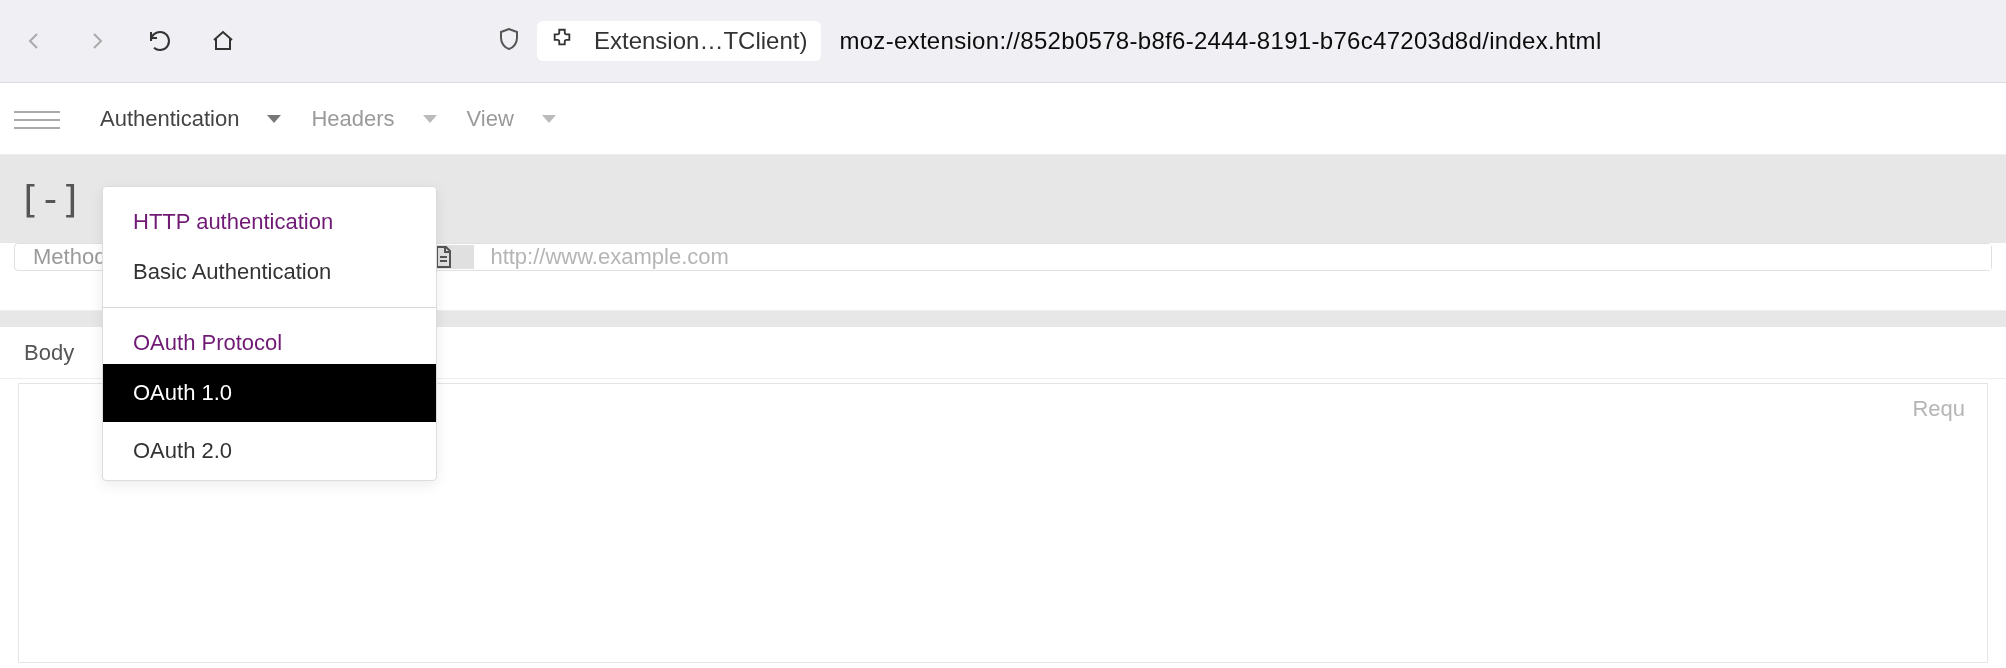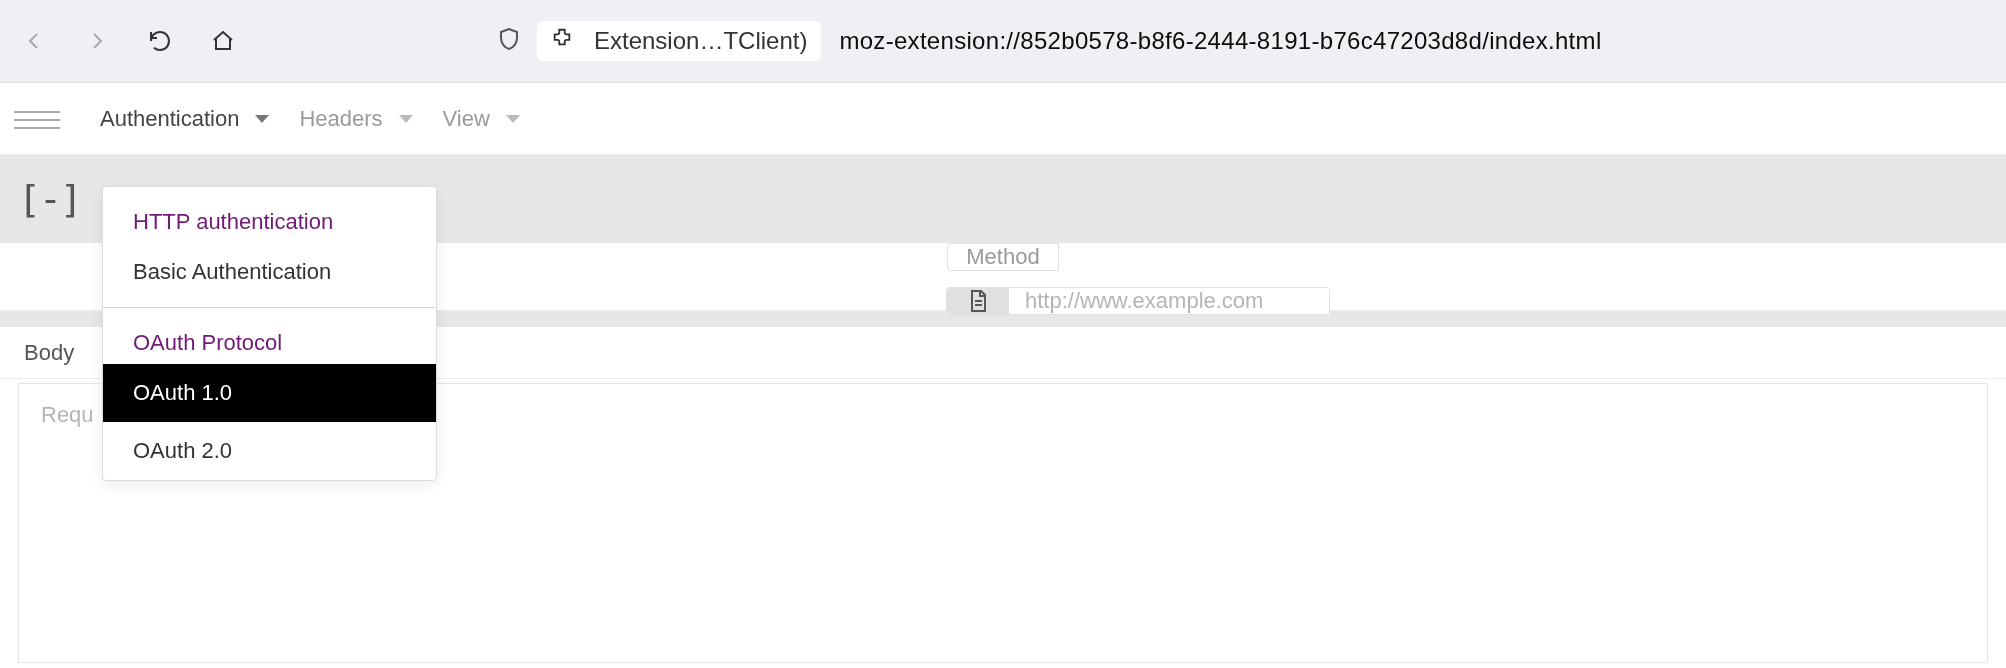--- a/index.html
+++ b/index.html
@@ -60,21 +60,21 @@
       padding: 0 14px;
       gap: 30px;
       border-bottom: 1px solid #eee;
     }
     .hamburger { display: flex; flex-direction: column; gap: 6px; margin-right: 10px; margin-top: 2px; }
     .hamburger span { display: block; width: 46px; height: 2px; background: #aaa; }
 
     .menu-item {
       display: flex;
       align-items: center;
-      gap: 16px;
+      gap: 28px;
       font-size: 22px;
       color: #444;
       cursor: pointer;
     }
     .menu-item.inactive { color: #9a9a9a; }
     .caret-dn {
       width: 0; height: 0;
       border-left: 7px solid transparent;
       border-right: 7px solid transparent;
       border-top: 8px solid #777;
@@ -93,27 +93,26 @@
       font-family: monospace;
       font-size: 38px;
       color: #555;
       font-weight: 400;
       letter-spacing: -2px;
     }
 
     
     .request-row {
       display: flex;
-      align-items: center;
+      align-items: flex-start;
       padding: 0 14px;
       gap: 16px;
       height: 68px;
       background: #fff;
       border-bottom: 1px solid #eee;
-      flex-direction: column;
     }
     .method-box {
       border: 1px solid #e0e0e0;
       border-radius: 4px 0 0 4px;
       display: flex;
       align-items: center;
       padding: 0 18px;
       color: #9a9a9a;
       font-size: 22px;
       background: #fff;
@@ -161,21 +160,22 @@
       background: #fff;
       border-bottom: 1px solid #eee;
     }
     .tab-label { font-size: 22px; color: #555; }
 
     
     .request-pane {
       margin: 4px 18px 0 18px;
       border: 1px solid #e5e5e5;
       height: 280px;
-      padding: 18px 22px;
+      padding: 12px 22px;
+      text-align: right;
     }
     .pane-label { font-size: 22px; color: #b5b5b5; }
 
     
     .dropdown {
       position: absolute;
       top: 186px;
       left: 102px;
       width: 335px;
       background: #fff;

